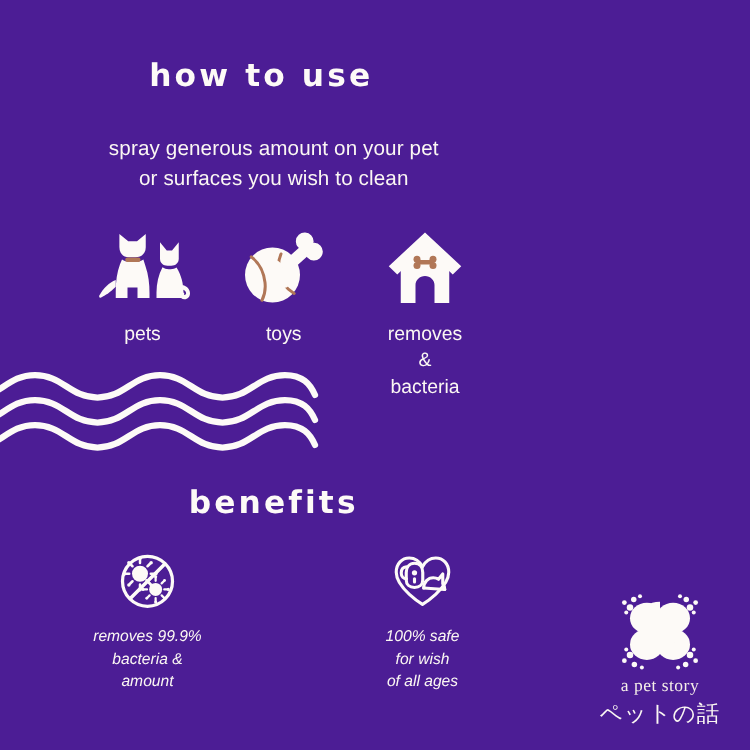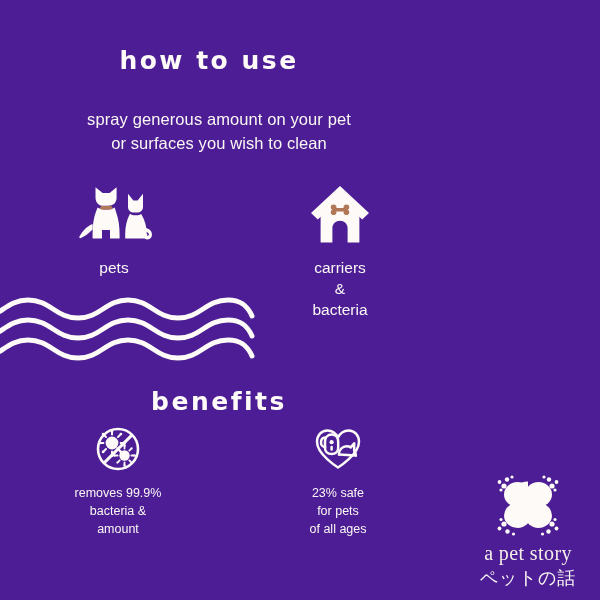--- a/index.html
+++ b/index.html
@@ -95,26 +95,27 @@
   
   .waves {
     position: absolute;
     left: -6px;
     top: 296px;
   }
 
   
   .ben-row {
     position: absolute;
-    top: 424px;
+    top: 440px;
     left: 68px;
     width: 320px;
     display: flex;
     justify-content: space-between;
     align-items: flex-start;
+    font-style: italic;
   }
   .ben-item {
     width: 100px;
     display: flex;
     flex-direction: column;
     align-items: center;
   }
   .ben-ico {
     height: 50px;
     display: flex;
@@ -138,21 +139,21 @@
     width: 124px;
     display: flex;
     flex-direction: column;
     align-items: center;
   }
   .logo-mark { line-height: 0; }
   .logo-word {
     margin-top: 4px;
     color: #f6efe9;
     font-family: "Liberation Serif", serif;
-    font-size: 20px;
+    font-size: 14px;
     letter-spacing: .4px;
     white-space: nowrap;
   }
   .logo-jp {
     margin-top: 1px;
     color: #fbf7f3;
     font-family: Liberation Sans, sans-serif;
     font-size: 18px;
     letter-spacing: 1px;
     white-space: nowrap;
@@ -196,39 +197,58 @@
                    C50.2 42.6 51.8 35.6 55.0 29.8 Z"></path>
           <path d="M71.0 44.0 C74.6 44.8 77.0 47.4 77.0 50.6 C77.0 53.4 75.2 55.4 72.6 55.4
                    C70.4 55.4 68.8 54.0 68.8 52.2 C68.8 50.8 69.8 49.9 71.0 49.9
                    C71.9 49.9 72.5 50.4 72.5 51.1 C72.5 51.6 72.2 51.9 71.9 52.0
                    C72.9 52.2 73.9 51.6 73.9 50.6 C73.9 49.1 72.6 47.9 70.6 47.4 Z"></path>
         </svg>
       </div>
       <div class="use-label">pets</div>
     </div>
 
+    <div class="use-item">
+      <div class="use-ico">
+        <svg width="66" height="62" viewBox="0 0 66 62" fill="#fdfaf7">
+
+          <circle cx="24" cy="36" r="22"></circle>
+          <path d="M7.0 21.5 C13 26 17 33 18 42 C18.6 47.5 17.8 52 15.6 56.2" fill="none" stroke="#b17757" stroke-width="2.4" stroke-linecap="round"></path>
+          <path d="M41.3 50.8 C35 47 30.6 41.2 29.2 34 C28.2 28.8 28.8 23.8 30.8 19.2" fill="none" stroke="#b17757" stroke-width="2.4" stroke-linecap="round"></path>
+
+          <g transform="rotate(-42 41 24)">
+            <rect x="22" y="19.5" width="38" height="9.6" rx="4.8"></rect>
+            <circle cx="24.5" cy="18.8" r="7.1"></circle>
+            <circle cx="24.5" cy="29.8" r="7.1"></circle>
+            <circle cx="57.5" cy="18.8" r="7.1"></circle>
+            <circle cx="57.5" cy="29.8" r="7.1"></circle>
+          </g>
+        </svg>
+      </div>
+      <div class="use-label">toys</div>
+    </div>
 
     <div class="use-item">
       <div class="use-ico">
         <svg width="62" height="62" viewBox="0 0 62 62" fill="#fdfaf7">
           <path d="M31 2 L60 29.0 L53.2 35.6 L31 14.6 L8.8 35.6 L2 29.0 Z"></path>
           <path d="M11.6 30.0 L31 11.8 L50.4 30.0 L50.4 58.4 L38.6 58.4 L38.6 44.0
                    C38.6 40.0 35.2 36.8 31.0 36.8 C26.8 36.8 23.4 40.0 23.4 44.0
                    L23.4 58.4 L11.6 58.4 Z"></path>
           <g fill="#b17757">
             <rect x="24.0" y="24.0" width="14" height="3.6" rx="1.8"></rect>
             <circle cx="24.6" cy="23.3" r="2.8"></circle>
             <circle cx="24.6" cy="28.3" r="2.8"></circle>
             <circle cx="37.4" cy="23.3" r="2.8"></circle>
             <circle cx="37.4" cy="28.3" r="2.8"></circle>
           </g>
         </svg>
       </div>
       <div class="use-label">
-        <span>carriers</span><br>
+        <span>removes</span><br>
         <span>&amp;</span><br>
         <span>bacteria</span>
       </div>
     </div>
 
   </div>
 
   <div class="waves">
     <svg width="266" height="66" viewBox="0 0 266 66" fill="none" stroke="#fdfaf7" stroke-width="5" stroke-linecap="round">
       <path d="M-14 22 C6 22 12 4 34 4 C56 4 62 22 84 22 C106 22 112 4 134 4
@@ -315,22 +335,22 @@
           <circle cx="18.6" cy="16.2" r="2.1" fill="#fdfaf7" stroke="none"></circle>
 
           <path d="M18.6 21.0 L18.6 23.6"></path>
 
           <path d="M26.0 28.4 C26.0 23.6 29.4 20.2 33.6 20.2 C35.2 20.2 36.6 20.6 37.8 21.4
                    L41.2 17.2 L41.2 25.0 C42.2 26.2 42.8 27.8 42.8 29.6"></path>
           <path d="M26.0 28.4 L42.8 29.6"></path>
         </svg>
       </div>
       <div class="ben-label">
-        <span>23% safe</span><br>
-        <span>for pets</span><br>
+        <span>100% safe</span><br>
+        <span>for wish</span><br>
         <span>of all ages</span>
       </div>
     </div>
 
 
   </div>
 
   <div class="logo">
     <div class="logo-mark">
       <svg width="76" height="64" viewBox="0 0 76 64" fill="#fdfaf7">

